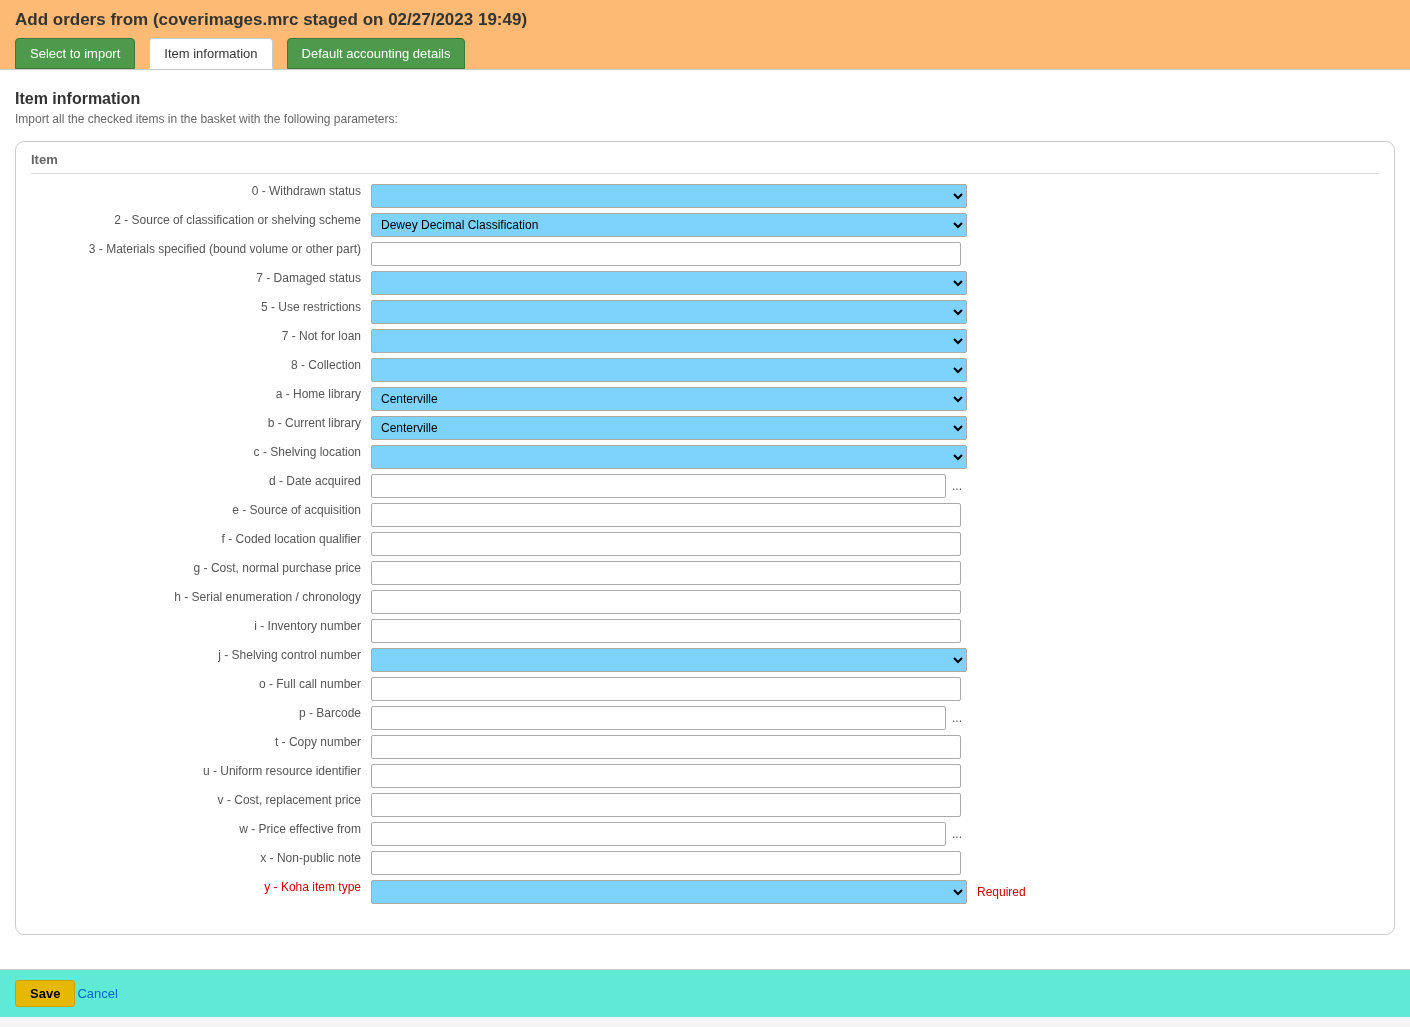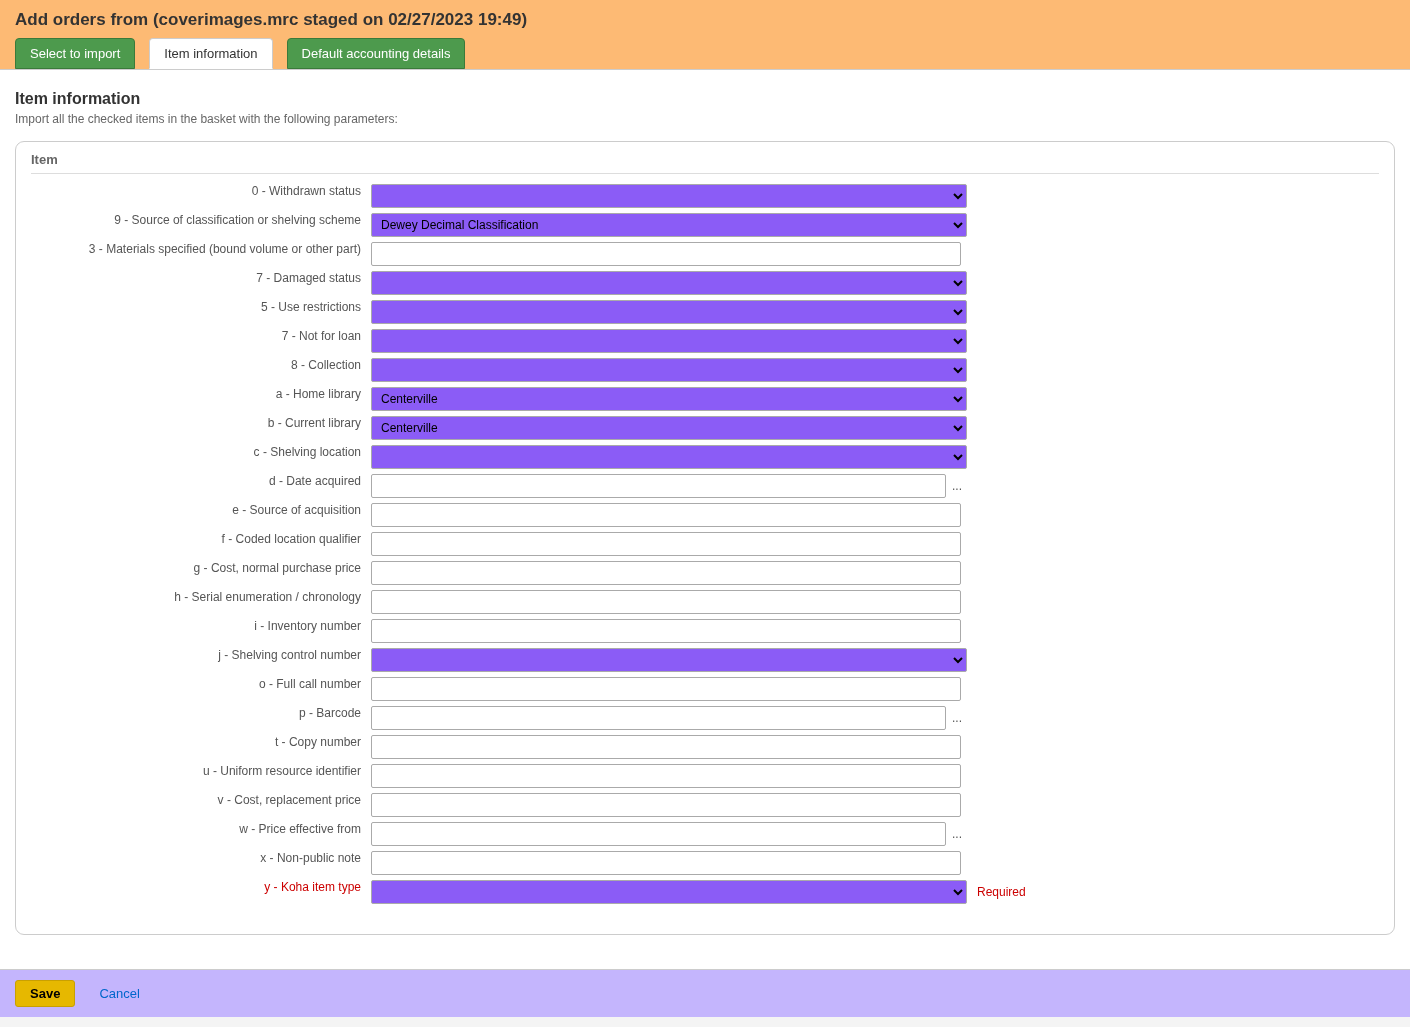--- a/index.html
+++ b/index.html
@@ -103,21 +103,21 @@
       font-size: 12px;
       background: #fff;
     }
     .form-select {
       width: 596px;
       height: 24px;
       border: 1px solid #aaa;
       border-radius: 2px;
       padding: 2px 5px;
       font-size: 12px;
-      background: #8b5cf6;
+      background: #7dd3fc;
       appearance: auto;
     }
     .form-input-short {
       width: 590px;
       height: 24px;
       border: 1px solid #aaa;
       border-radius: 2px;
       padding: 2px 5px;
       font-size: 12px;
       background: #fff;
@@ -127,25 +127,25 @@
       color: #555;
       cursor: pointer;
       padding: 0 2px;
     }
     .required-text {
       color: #c00;
       font-size: 12px;
       margin-left: 6px;
     }
     .footer-bar {
-      background: #c4b5fd;
+      background: #5eead4;
       border-top: 1px solid #ccc;
       padding: 10px 15px;
       display: flex;
-      gap: 24px;
+      gap: 2px;
       align-items: center;
     }
     .btn-save {
       background: #e6b800;
       color: #000;
       border: 1px solid #c9a000;
       padding: 5px 14px;
       border-radius: 3px;
       font-size: 13px;
       cursor: pointer;
@@ -188,21 +188,21 @@
     <div class="form-row">
       <div class="form-label">0 - Withdrawn status</div>
       <div class="form-control-wrap">
         <select class="form-select">
           <option value=""></option>
         </select>
       </div>
     </div>
 
     <div class="form-row">
-      <div class="form-label">9 - Source of classification or shelving scheme</div>
+      <div class="form-label">2 - Source of classification or shelving scheme</div>
       <div class="form-control-wrap">
         <select class="form-select">
           <option value="dewey" selected="">Dewey Decimal Classification</option>
         </select>
       </div>
     </div>
 
     <div class="form-row">
       <div class="form-label">3 - Materials specified (bound volume or other part)</div>
       <div class="form-control-wrap">

